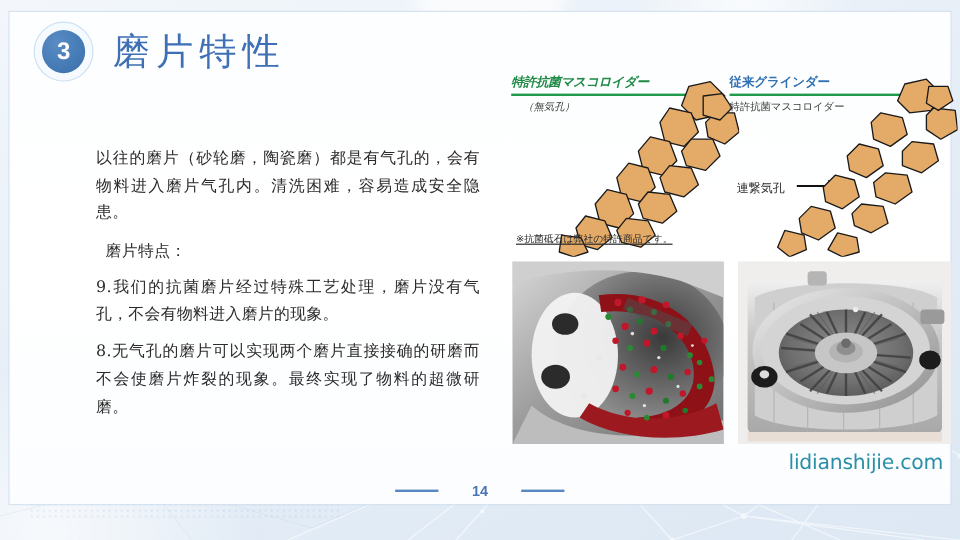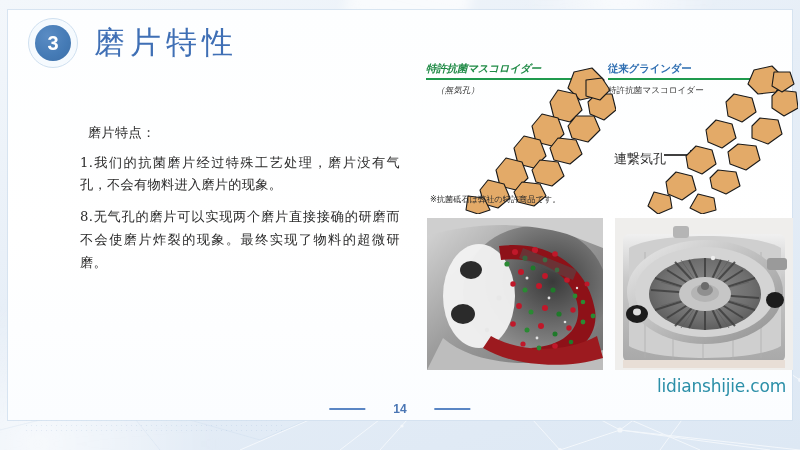--- a/index.html
+++ b/index.html
@@ -198,32 +198,33 @@
     font-size: 8.6px;
     color: #3a3a3a;
     line-height: 1.42;
     white-space: nowrap;
   }
   .diag-note {
     position: absolute;
     left: 6px;
     top: 88px;
     font-family: "DejaVu Sans", "Liberation Sans", sans-serif;
-    font-size: 13px;
+    font-size: 10px;
     color: #2b2b2b;
     white-space: nowrap;
   }
   .diag-foot {
     position: absolute;
     left: 4px;
     top: 132px;
     font-family: "DejaVu Sans", "Liberation Sans", sans-serif;
     font-size: 8.2px;
     color: #2b2b2b;
     white-space: nowrap;
+    text-decoration: underline;
   }
   .grain-svg {
     position: absolute;
     right: -4px;
     top: 2px;
   }
 
   
   .photo {
     position: absolute;
@@ -326,22 +327,23 @@
 
     <div class="header">
       <div class="badge-wrap">
         <div class="badge-ring"></div>
         <div class="badge">3</div>
       </div>
       <div class="title">磨片特性</div>
     </div>
 
     <div class="text-col">
+      <p>以往的磨片（砂轮磨，陶瓷磨）都是有气孔的，会有物料进入磨片气孔内。清洗困难，容易造成安全隐患。</p>
       <p class="sub-head">磨片特点：</p>
-      <p class="item">1.我们的抗菌磨片经过特殊工艺处理，磨片没有气孔，不会有物料进入磨片的现象。</p>
+      <p class="item">9.我们的抗菌磨片经过特殊工艺处理，磨片没有气孔，不会有物料进入磨片的现象。</p>
       <p class="item">8.无气孔的磨片可以实现两个磨片直接接确的研磨而不会使磨片炸裂的现象。最终实现了物料的超微研磨。</p>
     </div>
 
     <div class="diagram">
 
       <div class="diag-half left">
         <div class="diag-title green">特許抗菌マスコロイダー</div>
         <div class="diag-rule"></div>
         <div class="diag-sub" style="text-indent:10px">（無気孔）</div>
 

